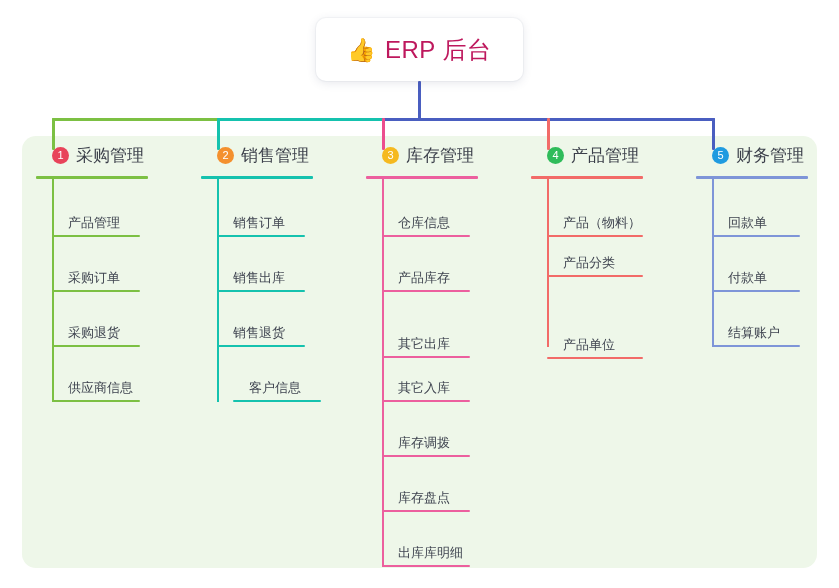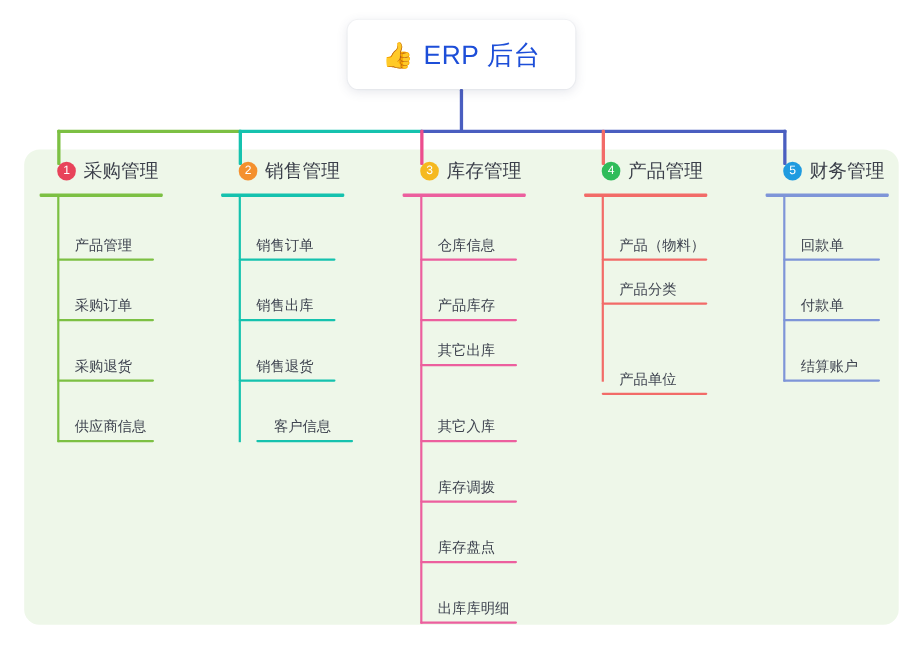--- a/index.html
+++ b/index.html
@@ -26,21 +26,21 @@
   }
   #root-card .thumb {
     font-size: 23px;
     line-height: 1;
     color: #f2b33d;
     display: inline-block;
     transform: translateY(1px);
   }
   #root-card .root-title {
     font-size: 24px;
-    color: #1d4ed8;
+    color: #be185d;
     letter-spacing: 0.5px;
     white-space: nowrap;
   }
 
   
   .conn {
     position: absolute;
     border-radius: 1px;
   }
 
@@ -185,21 +185,21 @@
       <div class="head-rule" style="width: 112px; background: rgb(236, 95, 158);"></div>
       <div class="trunk" style="height: 389px; background: rgb(236, 95, 158);"></div>
       <div class="item" style="top: 40px; height: 55px; width: 92px;">
         <span class="item-label">仓库信息</span>
         <div class="item-rule" style="width: 88px; background: rgb(236, 95, 158);"></div>
       </div>
       <div class="item" style="top: 95px; height: 55px; width: 92px;">
         <span class="item-label">产品库存</span>
         <div class="item-rule" style="width: 88px; background: rgb(236, 95, 158);"></div>
       </div>
-      <div class="item" style="top: 136px; height: 55px; width: 92px;">
+      <div class="item" style="top: 161px; height: 55px; width: 92px;">
         <span class="item-label">其它出库</span>
         <div class="item-rule" style="width: 88px; background: rgb(236, 95, 158);"></div>
       </div>
       <div class="item" style="top: 205px; height: 55px; width: 92px;">
         <span class="item-label">其它入库</span>
         <div class="item-rule" style="width: 88px; background: rgb(236, 95, 158);"></div>
       </div>
       <div class="item" style="top: 260px; height: 55px; width: 92px;">
         <span class="item-label">库存调拨</span>
         <div class="item-rule" style="width: 88px; background: rgb(236, 95, 158);"></div>

